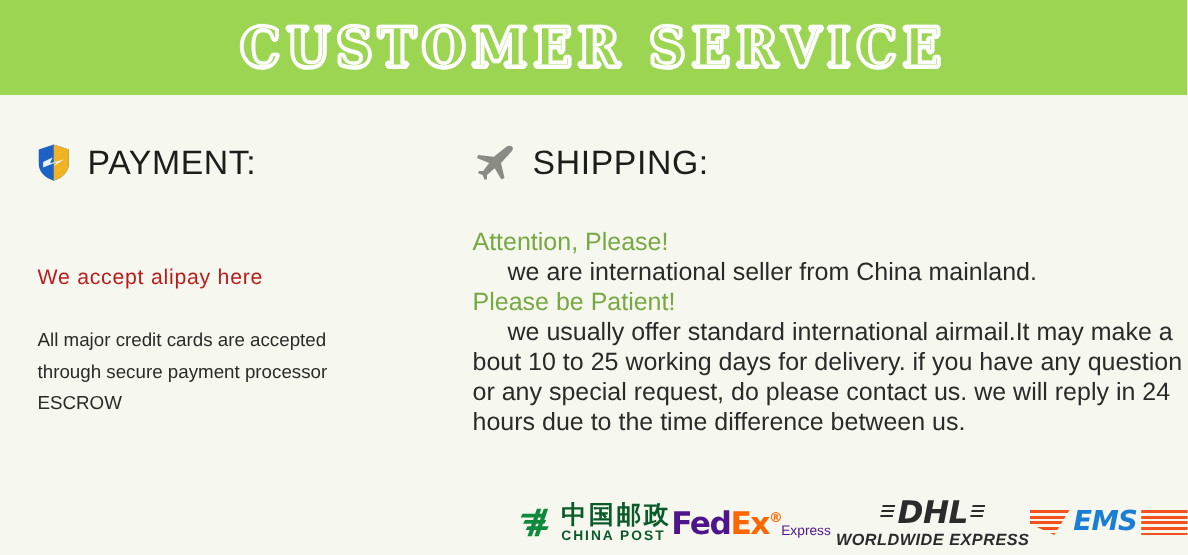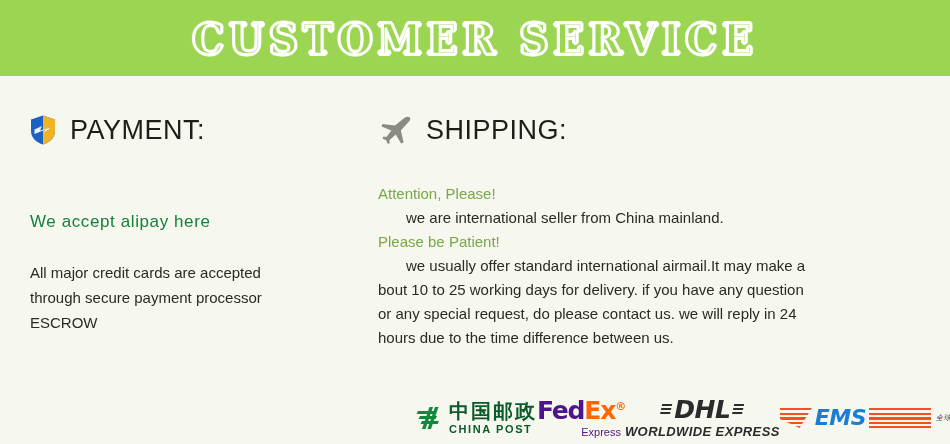--- a/index.html
+++ b/index.html
@@ -86,36 +86,36 @@
     height: 28px;
     margin-right: 14px;
     flex: 0 0 auto;
   }
   .col-payment .head-label { margin-left: 2px; }
 
   
   .alipay-line {
     margin-top: 62px;
     font-size: 17px;
-    color: #15803d;
+    color: #b91c1c;
     letter-spacing: 0.6px;
   }
   .escrow-block {
     margin-top: 28px;
     font-size: 15px;
     line-height: 25px;
     color: #2a2a28;
     width: 300px;
   }
   .escrow-block div { white-space: nowrap; }
 
   
   .ship-body {
     margin-top: 32px;
-    font-size: 15px;
+    font-size: 20px;
     line-height: 24px;
     color: #2a2a28;
     width: 525px;
   }
   .ship-body .green {
     color: #76a843;
   }
   .ship-body .indent {
     text-indent: 28px;
   }
@@ -147,21 +147,21 @@
   }
   .cp-en {
     font-size: 11px;
     font-weight: bold;
     color: #0a5a2a;
     letter-spacing: 1.6px;
     margin-top: 3px;
   }
 
   
-  .fedex { flex-direction: column; align-items: flex-end; }
+  .fedex { flex-direction: row; align-items: flex-end; }
   .fx-main {
     font-family: "DejaVu Sans", sans-serif;
     font-size: 25px;
     font-weight: bold;
     letter-spacing: -1.2px;
     line-height: 1;
   }
   .fx-fed { color: #4d148c; }
   .fx-ex  { color: #ff6600; }
   .fx-dot { color: #ff6600; font-size: 11px; vertical-align: super; }

